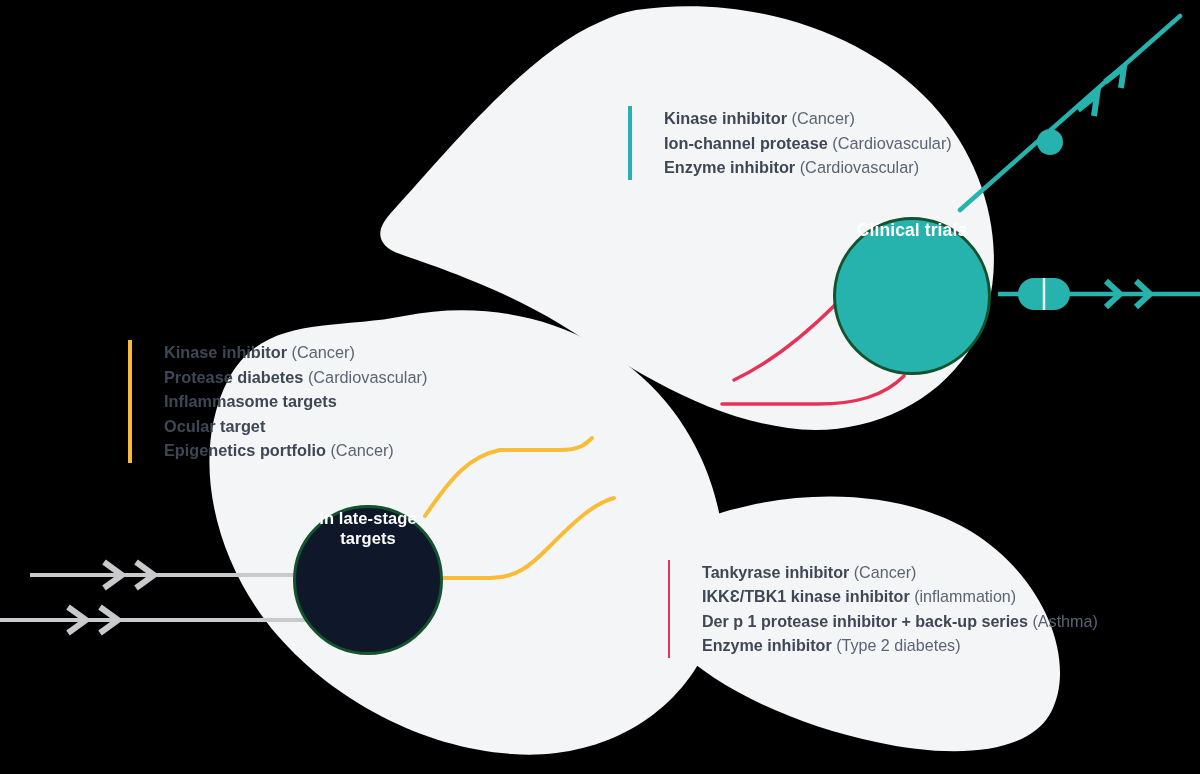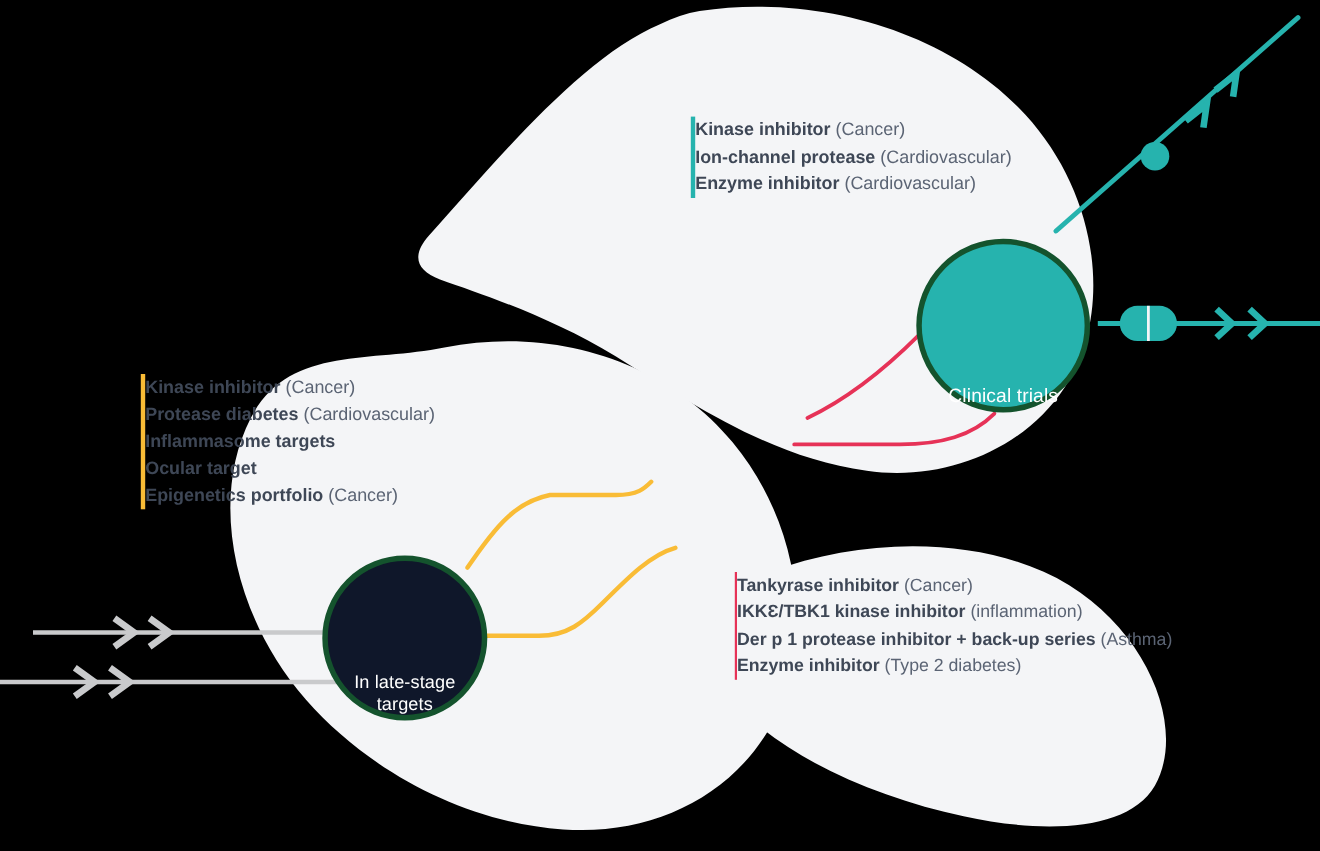--- a/index.html
+++ b/index.html
@@ -27,27 +27,27 @@
   #bg-svg { z-index: 1; }
   #link-svg { z-index: 2; }
   #deco-svg { z-index: 3; }
 
   .node {
     position: absolute;
     z-index: 5;
     border-radius: 50%;
     box-sizing: border-box;
     display: flex;
-    align-items: flex-end;
+    align-items: flex-start;
     justify-content: center;
     text-align: center;
     color: #ffffff;
-    font-weight: 400;
+    font-weight: 700;
     letter-spacing: 0.1px;
-    border: 5px solid #14532d;
+    border: 3px solid #14532d;
     line-height: 1.22;
   }
   .node-label { display: block; padding: 0 6px; }
 
   #node-late {
     left: 293px; top: 505px;
     width: 150px; height: 150px;
     background: #0f172a;
     font-size: 16.5px;
   }
@@ -60,40 +60,40 @@
   #node-clin {
     left: 833px; top: 217px;
     width: 158px; height: 158px;
     background: #26B3AE;
     font-size: 17.5px;
   }
 
   .list-block {
     position: absolute;
     z-index: 6;
-    padding-left: 0;
+    padding-left: 32px;
     line-height: 24.6px;
     color: #3E4756;
     font-size: 16.3px;
     white-space: nowrap;
   }
   .list-block .row { display: block; }
   .list-block .drug { font-weight: 700; }
   .list-block .ind { font-weight: 400; color: #5B6474; }
 
   #list-clinical {
     left: 628px; top: 106px;
     border-left: 4px solid #26B3AE;
   }
   #list-late {
     left: 128px; top: 340px;
     border-left: 4px solid #F9BC36;
   }
   #list-pre {
-    left: 668px; top: 520px;
+    left: 668px; top: 560px;
     border-left: 2.5px solid #E63257;
     font-size: 16.1px;
     line-height: 24.4px;
   }
 </style>
 </head>
 <body>
 
 <div id="stage">
 

